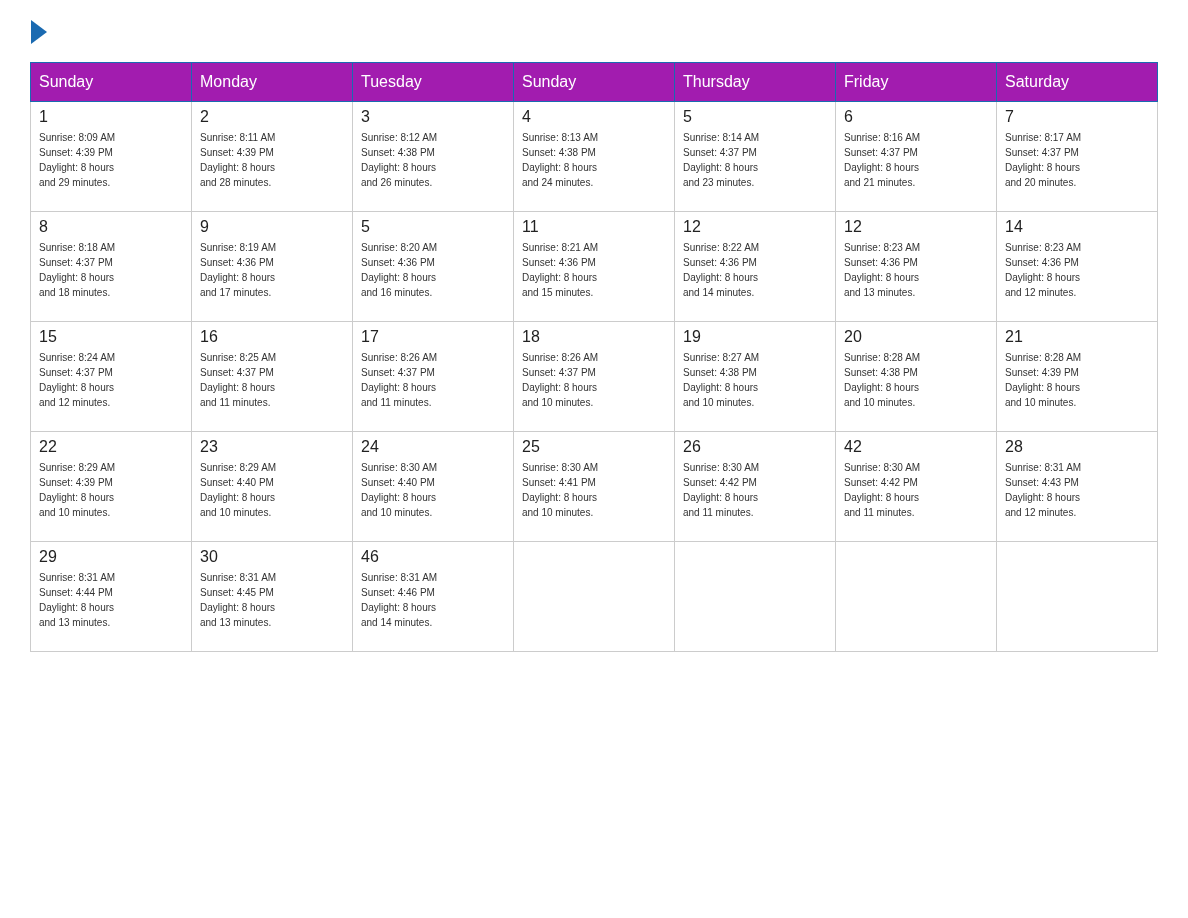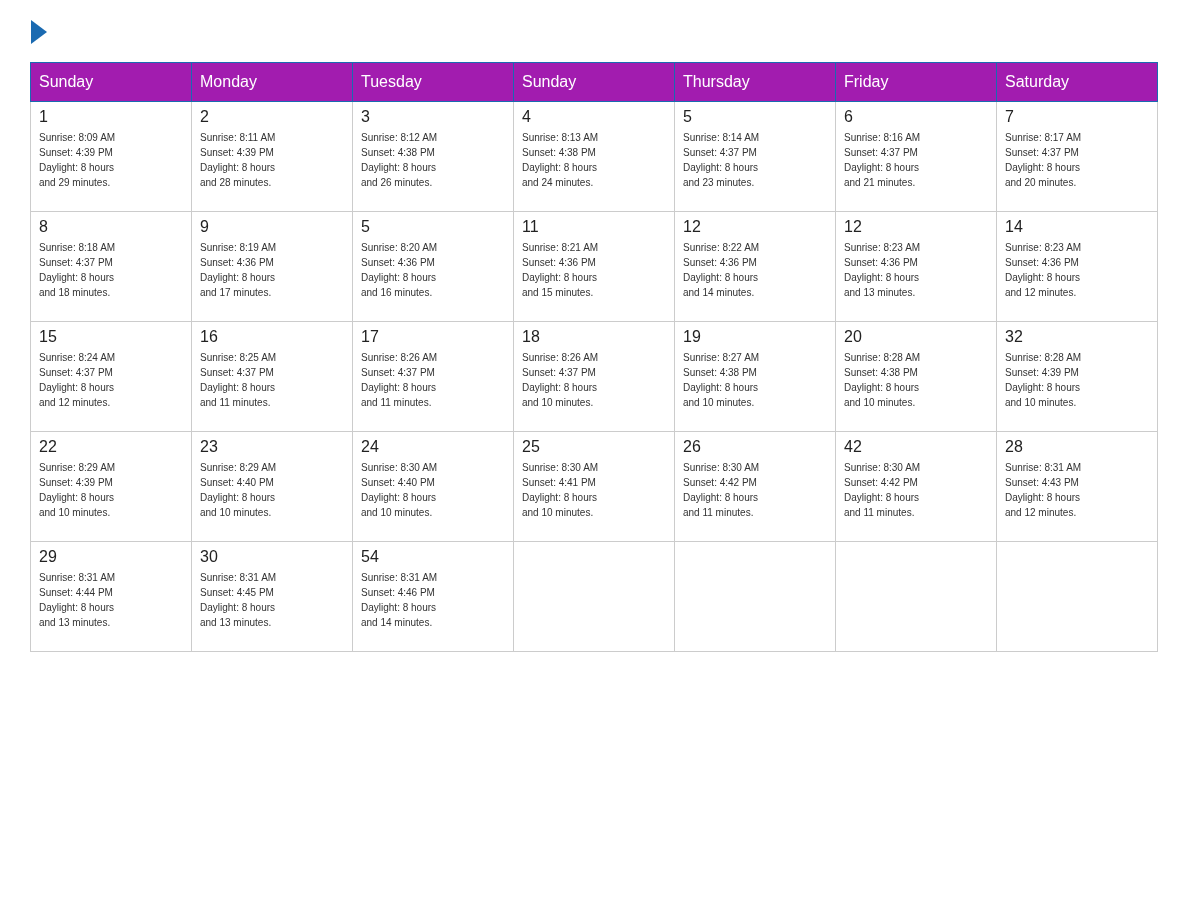--- a/index.html
+++ b/index.html
@@ -219,21 +219,21 @@
         </td>
         <td>
           <span class="day-number">19</span>
           <div class="day-info">Sunrise: 8:27 AM<br>Sunset: 4:38 PM<br>Daylight: 8 hours<br>and 10 minutes.</div>
         </td>
         <td>
           <span class="day-number">20</span>
           <div class="day-info">Sunrise: 8:28 AM<br>Sunset: 4:38 PM<br>Daylight: 8 hours<br>and 10 minutes.</div>
         </td>
         <td>
-          <span class="day-number">32</span>
+          <span class="day-number">21</span>
           <div class="day-info">Sunrise: 8:28 AM<br>Sunset: 4:39 PM<br>Daylight: 8 hours<br>and 10 minutes.</div>
         </td>
       </tr>
       <tr>
         <td>
           <span class="day-number">22</span>
           <div class="day-info">Sunrise: 8:29 AM<br>Sunset: 4:39 PM<br>Daylight: 8 hours<br>and 10 minutes.</div>
         </td>
         <td>
           <span class="day-number">23</span>
@@ -263,21 +263,21 @@
       <tr>
         <td>
           <span class="day-number">29</span>
           <div class="day-info">Sunrise: 8:31 AM<br>Sunset: 4:44 PM<br>Daylight: 8 hours<br>and 13 minutes.</div>
         </td>
         <td>
           <span class="day-number">30</span>
           <div class="day-info">Sunrise: 8:31 AM<br>Sunset: 4:45 PM<br>Daylight: 8 hours<br>and 13 minutes.</div>
         </td>
         <td>
-          <span class="day-number">54</span>
+          <span class="day-number">46</span>
           <div class="day-info">Sunrise: 8:31 AM<br>Sunset: 4:46 PM<br>Daylight: 8 hours<br>and 14 minutes.</div>
         </td>
         <td></td>
         <td></td>
         <td></td>
         <td></td>
       </tr>
     </tbody>
 </table>
 

